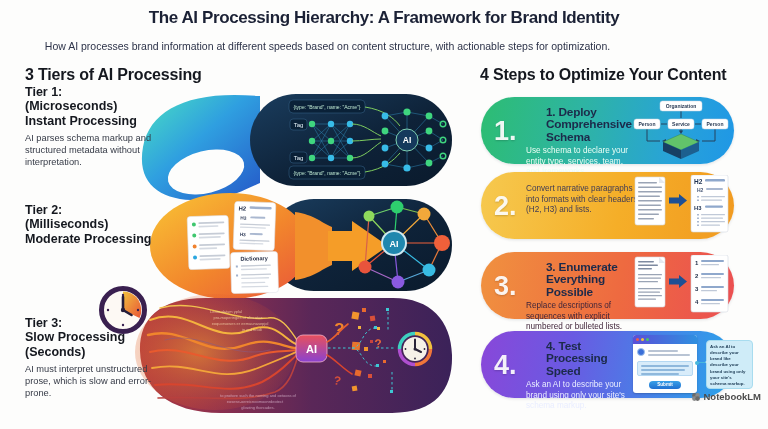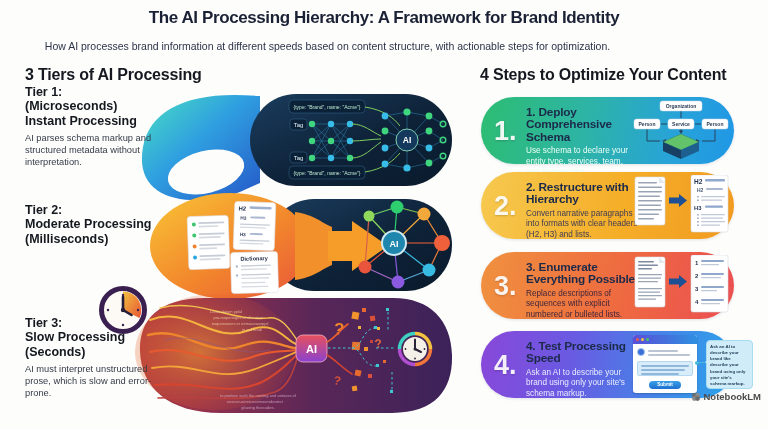--- a/index.html
+++ b/index.html
@@ -37,21 +37,21 @@
   .step-card{position:absolute;left:481px;width:253px;height:67px;border-radius:34px;z-index:2;
              box-shadow:0 1px 3px rgba(20,30,60,.12);}
   .step-1{top:97px;background:linear-gradient(100deg,#2dbd72 0%,#2eb4a4 40%,#28a3d8 75%,#1f97e6 100%);}
   .step-2{top:172px;background:linear-gradient(100deg,#f6c94f 0%,#f5ae28 55%,#f19a20 100%);}
   .step-3{top:252px;background:linear-gradient(100deg,#f0913f 0%,#ee6a40 55%,#eb4f52 100%);}
   .step-4{top:331px;background:linear-gradient(100deg,#8947d9 0%,#6a5ae2 35%,#3f8ae8 75%,#2aa5ea 100%);}
   .step-number{position:absolute;left:13px;top:50%;transform:translateY(-50%);
          font-size:27px;font-weight:800;color:rgba(255,255,255,.92);
          text-shadow:0 1px 2px rgba(0,0,0,.18);}
   .step-text{position:absolute;left:45px;top:9px;width:112px;}
-  .step-title{font-size:11.8px;font-weight:800;color:#1c2a4a;line-height:1.05;letter-spacing:-0.2px;}
+  .step-title{font-size:11.8px;font-weight:800;color:#1c2a4a;line-height:1.05;letter-spacing:-0.2px;margin-left:20px;}
   .step-desc{margin-top:3px;font-size:8.2px;line-height:1.28;}
   .step-1 .step-desc{color:#ecfff5}
   .step-2 .step-desc{color:#3f3b55}
   .step-3 .step-desc{color:#40253a}
   .step-4 .step-desc{color:#e9edff}
   .step-diagram{position:absolute;top:3px;left:152px;}
   .step-diagram text{font-family:"Liberation Sans",sans-serif;}
 
   
   .browser{position:absolute;left:152px;top:4px;width:64px;height:58px;background:#fff;
@@ -367,22 +367,22 @@
 
   <div class="tier tier-1">
     <div class="tier-line">Tier 1:</div>
     <div class="tier-line tier-speed">(Microseconds)</div>
     <div class="tier-line">Instant Processing</div>
     <div class="tier-desc">AI parses schema markup and structured metadata without interpretation.</div>
   </div>
 
   <div class="tier tier-2">
     <div class="tier-line">Tier 2:</div>
+    <div class="tier-line tier-speed">(Milliseconds)</div>
     <div class="tier-line">Moderate Processing</div>
-    <div class="tier-line tier-speed">(Milliseconds)</div>
   </div>
 
   <div class="tier tier-3">
     <div class="tier-line">Tier 3:</div>
     <div class="tier-line">Slow Processing</div>
     <div class="tier-line tier-speed">(Seconds)</div>
     <div class="tier-desc">AI must interpret unstructured prose, which is slow and error-prone.</div>
   </div>
 
   <div class="col-heading right-heading">4 Steps to Optimize Your Content</div>
@@ -415,21 +415,20 @@
       <rect x="35" y="19" width="26" height="10" rx="2.5" fill="#ffffff" stroke="#cdd5e0" stroke-width="0.5"></rect>
       <text x="48" y="26" text-anchor="middle" font-size="5" font-weight="bold" fill="#2a3b55">Service</text>
       <rect x="69" y="19" width="26" height="10" rx="2.5" fill="#ffffff" stroke="#cdd5e0" stroke-width="0.5"></rect>
       <text x="82" y="26" text-anchor="middle" font-size="5" font-weight="bold" fill="#2a3b55">Person</text>
     </svg>
   </div>
 
   <div class="step-card step-2">
     <div class="step-number">2.</div>
     <div class="step-text">
-      <div class="step-title">2. Restructure with Hierarchy</div>
       <div class="step-desc">Convert narrative paragraphs into formats with clear headers (H2, H3) and lists.</div>
     </div>
     <svg class="step-diagram" width="96" height="61" viewBox="0 0 96 61">
       <rect x="2" y="2" width="30" height="48" rx="2" fill="#ffffff" stroke="#d5dae2" stroke-width="0.6"></rect>
       <polygon points="26,2 32,8 26,8" fill="#e4e9f0"></polygon>
       <g fill="#9aa4b5">
         <rect x="5" y="7" width="19" height="1.4" rx="0.7"></rect>
           <rect x="5" y="11.5" width="24" height="1.4" rx="0.7"></rect>
         <rect x="5" y="16" width="24" height="1.4" rx="0.7"></rect>
           <rect x="5" y="20.5" width="22" height="1.4" rx="0.7"></rect>

